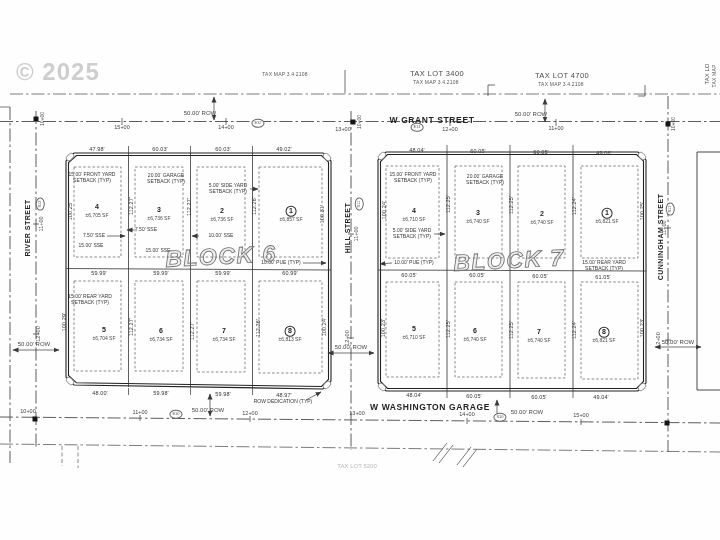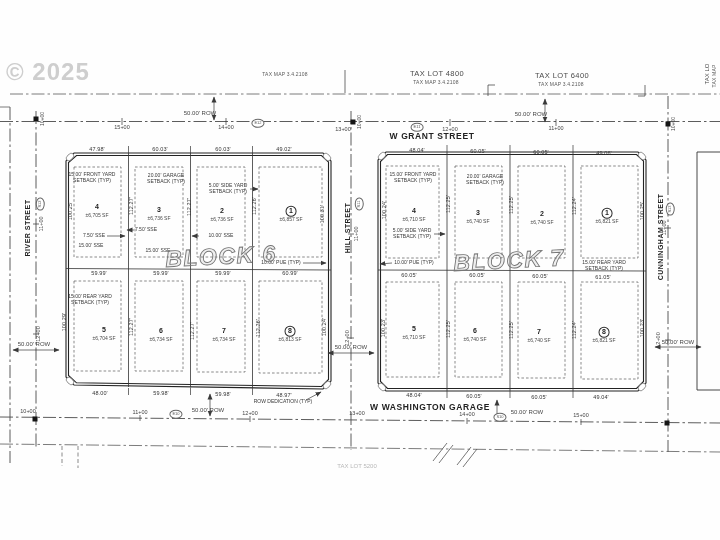--- a/index.html
+++ b/index.html
@@ -20,21 +20,21 @@
   .street-h{font-size:8.5px;font-weight:bold;letter-spacing:.6px;color:#222;}
   .street-v{font-size:7px;font-weight:bold;letter-spacing:.5px;color:#222;}
   .lotnum{font-size:7px;font-weight:bold;color:#1d1d1d;}
   .lotnum.circ{border:1px solid #2a2a2a;border-radius:50%;padding:0 2.5px;line-height:8.5px;}
   .lotsf{font-size:5px;color:#4a4a4a;}
   .block-title{font-size:23px;font-weight:800;font-style:italic;letter-spacing:1.5px;
        color:rgba(130,130,130,0.12);-webkit-text-stroke:0.9px #767676;}
   .oval{font-size:4px;color:#555;border:.8px solid #666;border-radius:50%;
        padding:0 2px;line-height:6.5px;background:#fff;}
   .faint{color:#b8b8b8;}
-  .wm-year{position:absolute;left:6px;top:58px;font-size:24px;font-weight:700;
+  .wm-year{position:absolute;left:16px;top:58px;font-size:24px;font-weight:700;
        letter-spacing:1px;color:#c9c9c9;opacity:.9;}
   .wvmls{position:absolute;left:607px;top:438px;width:113px;height:28px;background:#1d3d92;
        color:#fff;font-weight:800;font-size:16px;display:flex;align-items:center;
        justify-content:center;letter-spacing:.2px;}
 </style>
 </head>
 <body>
 
 <div id="plat">
 
@@ -149,28 +149,28 @@
       <rect x="33.5" y="116.5" width="5" height="5"></rect>
       <rect x="350.5" y="119.5" width="5" height="5"></rect>
       <rect x="665.5" y="121.5" width="5" height="5"></rect>
       <rect x="32.5" y="416.5" width="5" height="5"></rect>
       <rect x="664.5" y="420.5" width="5" height="5"></rect>
     </g>
   </svg>
 
   <div id="ann-layer">
       <div class="ann taxmap" style="left: 285px; top: 75px;"><div>TAX MAP 3.4.2108</div></div>
-      <div class="ann taxlot" style="left: 437px; top: 74px;"><div>TAX LOT 4800</div></div>
+      <div class="ann taxlot" style="left: 437px; top: 74px;"><div>TAX LOT 3400</div></div>
       <div class="ann taxmap" style="left: 436px; top: 83px;"><div>TAX MAP 3.4.2108</div></div>
-      <div class="ann taxlot" style="left: 562px; top: 76px;"><div>TAX LOT 6400</div></div>
+      <div class="ann taxlot" style="left: 562px; top: 76px;"><div>TAX LOT 4700</div></div>
       <div class="ann taxmap" style="left: 561px; top: 85px;"><div>TAX MAP 3.4.2108</div></div>
       <div class="ann t6" style="left: 707px; top: 74px; --r: -90deg;"><div>TAX LO</div></div>
       <div class="ann taxmap" style="left: 715px; top: 76px; --r: -90deg;"><div>TAX MAP</div></div>
       <div class="ann t6 faint" style="left: 357px; top: 466px;"><div>TAX LOT 5200</div></div>
-      <div class="ann street-h" style="left: 432px; top: 137px;"><div>W GRANT STREET</div></div>
+      <div class="ann street-h" style="left: 432px; top: 121px;"><div>W GRANT STREET</div></div>
       <div class="ann street-h" style="left: 430px; top: 408px;"><div>W WASHINGTON GARAGE</div></div>
       <div class="ann street-v" style="left: 28px; top: 228px; --r: -90deg;"><div>RIVER STREET</div></div>
       <div class="ann street-v" style="left: 348px; top: 228px; --r: -90deg;"><div>HILL STREET</div></div>
       <div class="ann street-v" style="left: 661px; top: 237px; --r: -90deg;"><div>CUNNINGHAM STREET</div></div>
       <div class="ann t6" style="left: 200px; top: 113px;"><div>50.00' ROW</div></div>
       <div class="ann t6" style="left: 531px; top: 114px;"><div>50.00' ROW</div></div>
       <div class="ann t6" style="left: 208px; top: 410px;"><div>50.00' ROW</div></div>
       <div class="ann t6" style="left: 527px; top: 412px;"><div>50.00' ROW</div></div>
       <div class="ann t6" style="left: 34px; top: 344px;"><div>50.00' ROW</div></div>
       <div class="ann t6" style="left: 351px; top: 347px;"><div>50.00' ROW</div></div>

